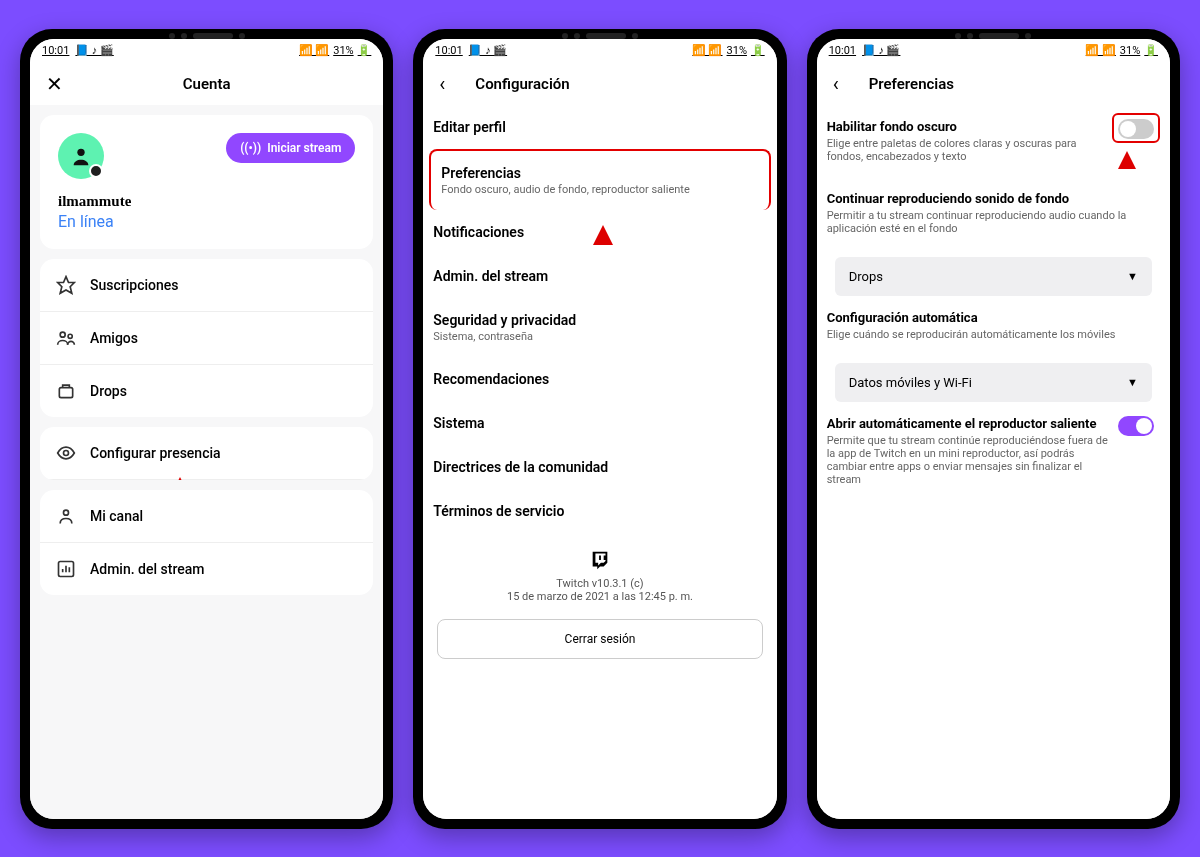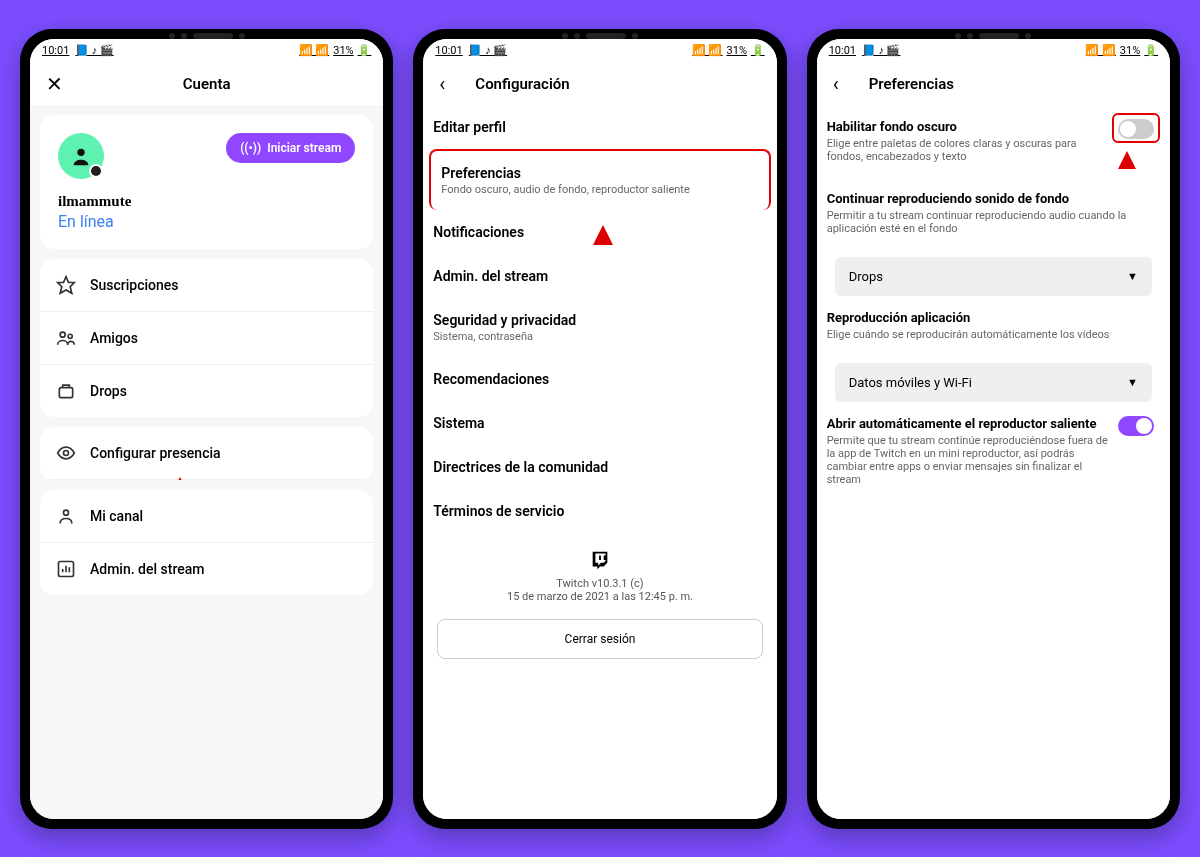--- a/index.html
+++ b/index.html
@@ -273,22 +273,22 @@
       <div class="pref-block">
         <div class="t">Continuar reproduciendo sonido de fondo</div>
         <div class="s" style="padding-right:0;">Permitir a tu stream continuar reproduciendo audio cuando la aplicación esté en el fondo</div>
       </div>
       <div class="select-row">
         <span>Drops</span>
         <span class="chev">▼</span>
       </div>
 
       <div class="pref-block">
-        <div class="t">Reproducción aplicación</div>
-        <div class="s" style="padding-right:0;">Elige cuándo se reproducirán automáticamente los vídeos</div>
+        <div class="t">Configuración automática</div>
+        <div class="s" style="padding-right:0;">Elige cuándo se reproducirán automáticamente los móviles</div>
       </div>
       <div class="select-row">
         <span>Datos móviles y Wi-Fi</span>
         <span class="chev">▼</span>
       </div>
 
       <div class="pref-block">
         <div class="t">Abrir automáticamente el reproductor saliente</div>
         <div class="s">Permite que tu stream continúe reproduciéndose fuera de la app de Twitch en un mini reproductor, así podrás cambiar entre apps o enviar mensajes sin finalizar el stream</div>
         <div class="pref-toggle on"></div>

